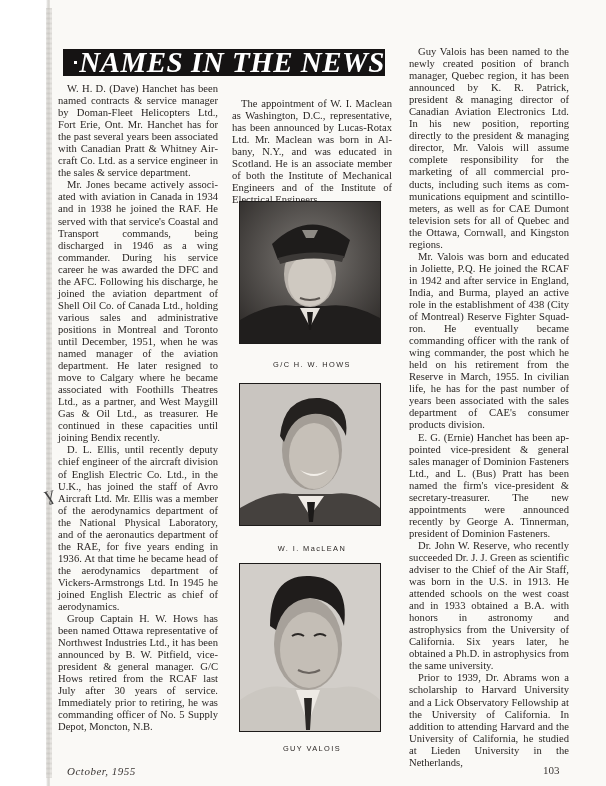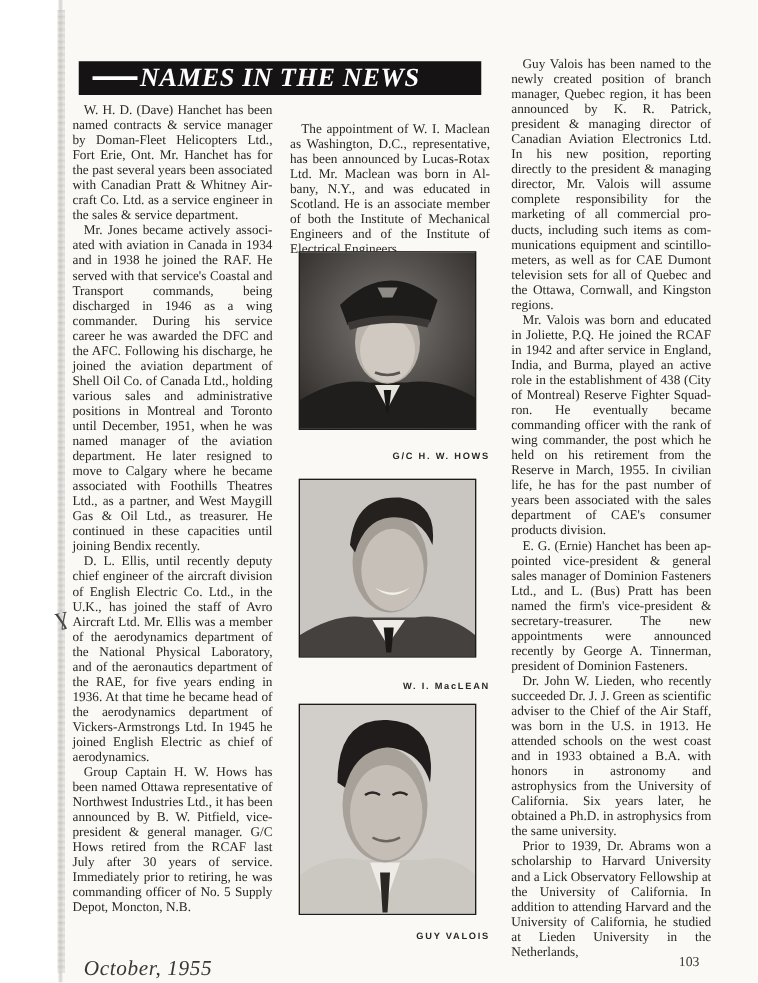--- a/index.html
+++ b/index.html
@@ -31,45 +31,45 @@
     position: absolute; left: 63px; top: 49px; width: 322px; height: 27px;
     background: #151313;
     display: flex; align-items: center;
   }
   .banner-dash {
     width: 36px; height: 3px; background: #fff; margin-left: 11px; margin-right: 2px;
   }
   .banner-text {
     color: #ffffff; font-weight: bold; font-style: italic;
     font-family: "Liberation Serif", "DejaVu Serif", serif;
-    font-size: 21px; letter-spacing: 0.5px; white-space: nowrap; line-height: 27px;
+    font-size: 29px; letter-spacing: 0.5px; white-space: nowrap; line-height: 27px;
   }
   .col {
     position: absolute; font-size: 10.6px; line-height: 12.05px;
     text-align: justify; hyphens: manual;
   }
   .col p { margin: 0; text-indent: 9px; }
   .col b { font-weight: normal; }
   .col1 { left: 58px; top: 83px; width: 160px; }
   .col2 { left: 232px; top: 98px; width: 160px; }
   .col3 { left: 409px; top: 46px; width: 160px; }
   .photo {
     position: absolute; left: 239px; width: 140px;
     border: 1.5px solid #1d1b1a; background: #8f8b87;
     overflow: hidden;
   }
   .photo svg { display: block; width: 100%; height: 100%; }
   .caption {
-    position: absolute; left: 232px; width: 160px; text-align: right;
+    position: absolute; left: 232px; width: 160px; text-align: center;
     font-family: "Liberation Sans", "DejaVu Sans", sans-serif;
-    font-size: 7.4px; font-weight: bold; letter-spacing: 1.4px; color: #2a2624;
+    font-size: 7.4px; font-weight: normal; letter-spacing: 1.4px; color: #2a2624;
   }
   .footer-date {
     position: absolute; left: 67px; top: 765px;
-    font-style: italic; font-size: 17px; color: #3b3735; letter-spacing: .5px;
+    font-style: italic; font-size: 11px; color: #3b3735; letter-spacing: .5px;
   }
   .page-number {
     position: absolute; left: 543px; top: 764px;
     font-size: 11px; color: #3b3735;
   }
 </style>
 </head>
 <body>
 
 <div class="page">
@@ -143,19 +143,19 @@
       <path d="M74 72 Q80 68 86 72" stroke="#2a2725" stroke-width="2" fill="none"></path>
       <path d="M58 106 Q69 112 80 106" stroke="#6a645f" stroke-width="2" fill="none"></path>
     </svg>
   </div>
   <div class="caption" style="top:744px;">GUY VALOIS</div>
 
   <div class="col col3">
     <p><b>Guy Valois</b><span> has been named to the newly created position of branch man­ager, Quebec region, it has been an­nounced by K. R. Patrick, president &amp; managing director of Canadian Aviation Electronics Ltd. In his new position, reporting directly to the presi­dent &amp; managing director, Mr. Valois will assume complete responsibility for the marketing of all commercial pro­ducts, including such items as com­munications equipment and scintillo­meters, as well as for CAE Dumont television sets for all of Quebec and the Ottawa, Cornwall, and Kingston regions.</span></p>
     <p><span>Mr. Valois was born and educated in Joliette, P.Q. He joined the RCAF in 1942 and after service in England, India, and Burma, played an active role in the establishment of 438 (City of Montreal) Reserve Fighter Squad­ron. He eventually became command­ing officer with the rank of wing commander, the post which he held on his retirement from the Reserve in March, 1955. In civilian life, he has for the past number of years been associated with the sales department of CAE's consumer products division.</span></p>
     <p><b>E. G. (Ernie) Hanchet</b><span> has been ap­pointed vice-president &amp; general sales manager of Dominion Fasteners Ltd., and </span><b>L. (Bus) Pratt</b><span> has been named the firm's vice-president &amp; secretary-treasurer. The new appointments were announced recently by George A. Tinnerman, president of Domin­ion Fasteners.</span></p>
-    <p><b>Dr. John W. Lieden,</b><span> who recently succeeded Dr. J. J. Green as scientific adviser to the Chief of the Air Staff, was born in the U.S. in 1913. He attended schools on the west coast and in 1933 obtained a B.A. with honors in astronomy and astrophysics from the University of California. Six years later, he obtained a Ph.D. in astrophysics from the same university.</span></p>
+    <p><b>Dr. John W. Reserve,</b><span> who recently succeeded Dr. J. J. Green as scientific adviser to the Chief of the Air Staff, was born in the U.S. in 1913. He attended schools on the west coast and in 1933 obtained a B.A. with honors in astronomy and astrophysics from the University of California. Six years later, he obtained a Ph.D. in astrophysics from the same university.</span></p>
     <p><span>Prior to 1939, Dr. Abrams won a scholarship to Harvard University and a Lick Observatory Fellowship at the University of California. In addition to attending Harvard and the Uni­versity of California, he studied at Lieden University in the Netherlands,</span></p>
   </div>
 
   <div class="footer-date">October, 1955</div>
   <div class="page-number">103</div>
 </div>
 
 </body></html>

